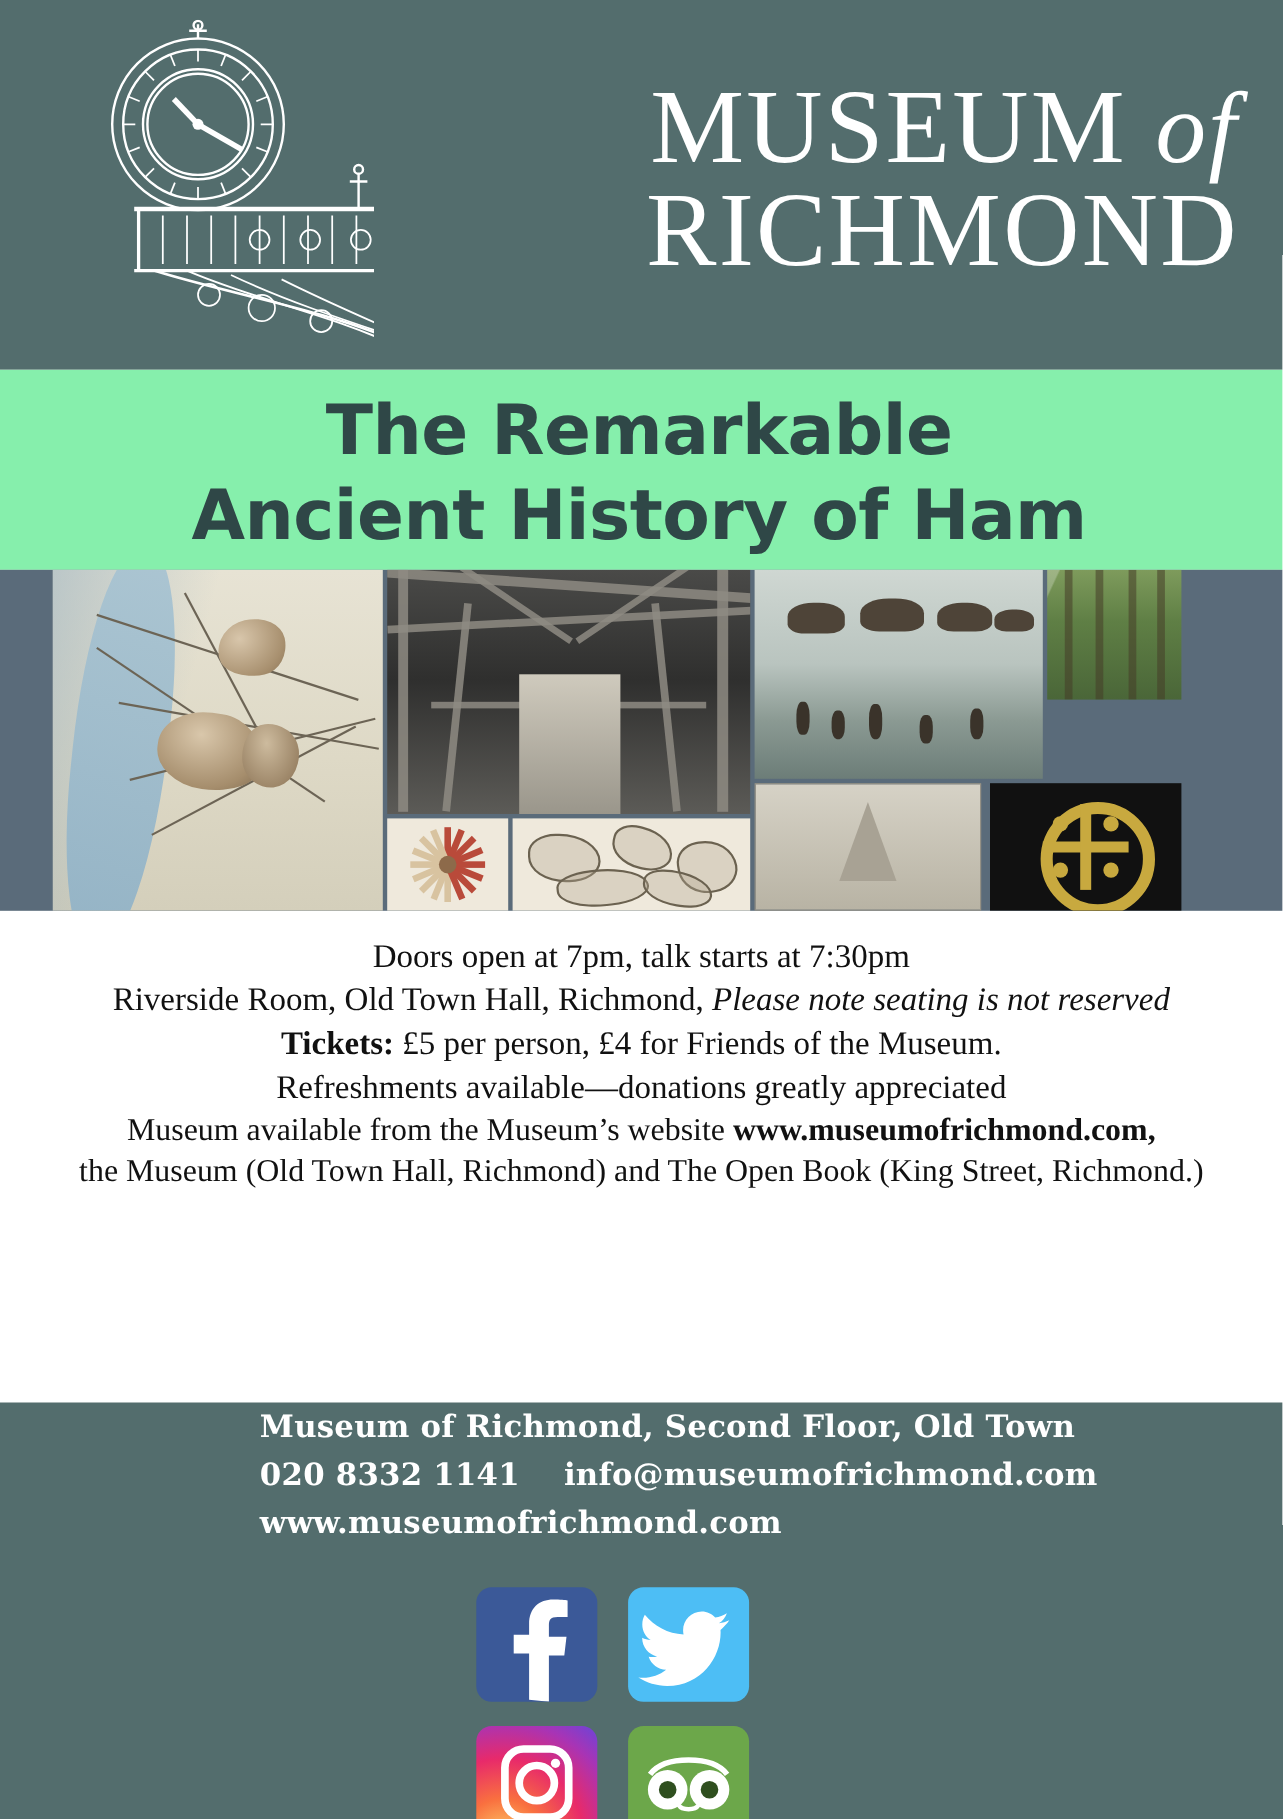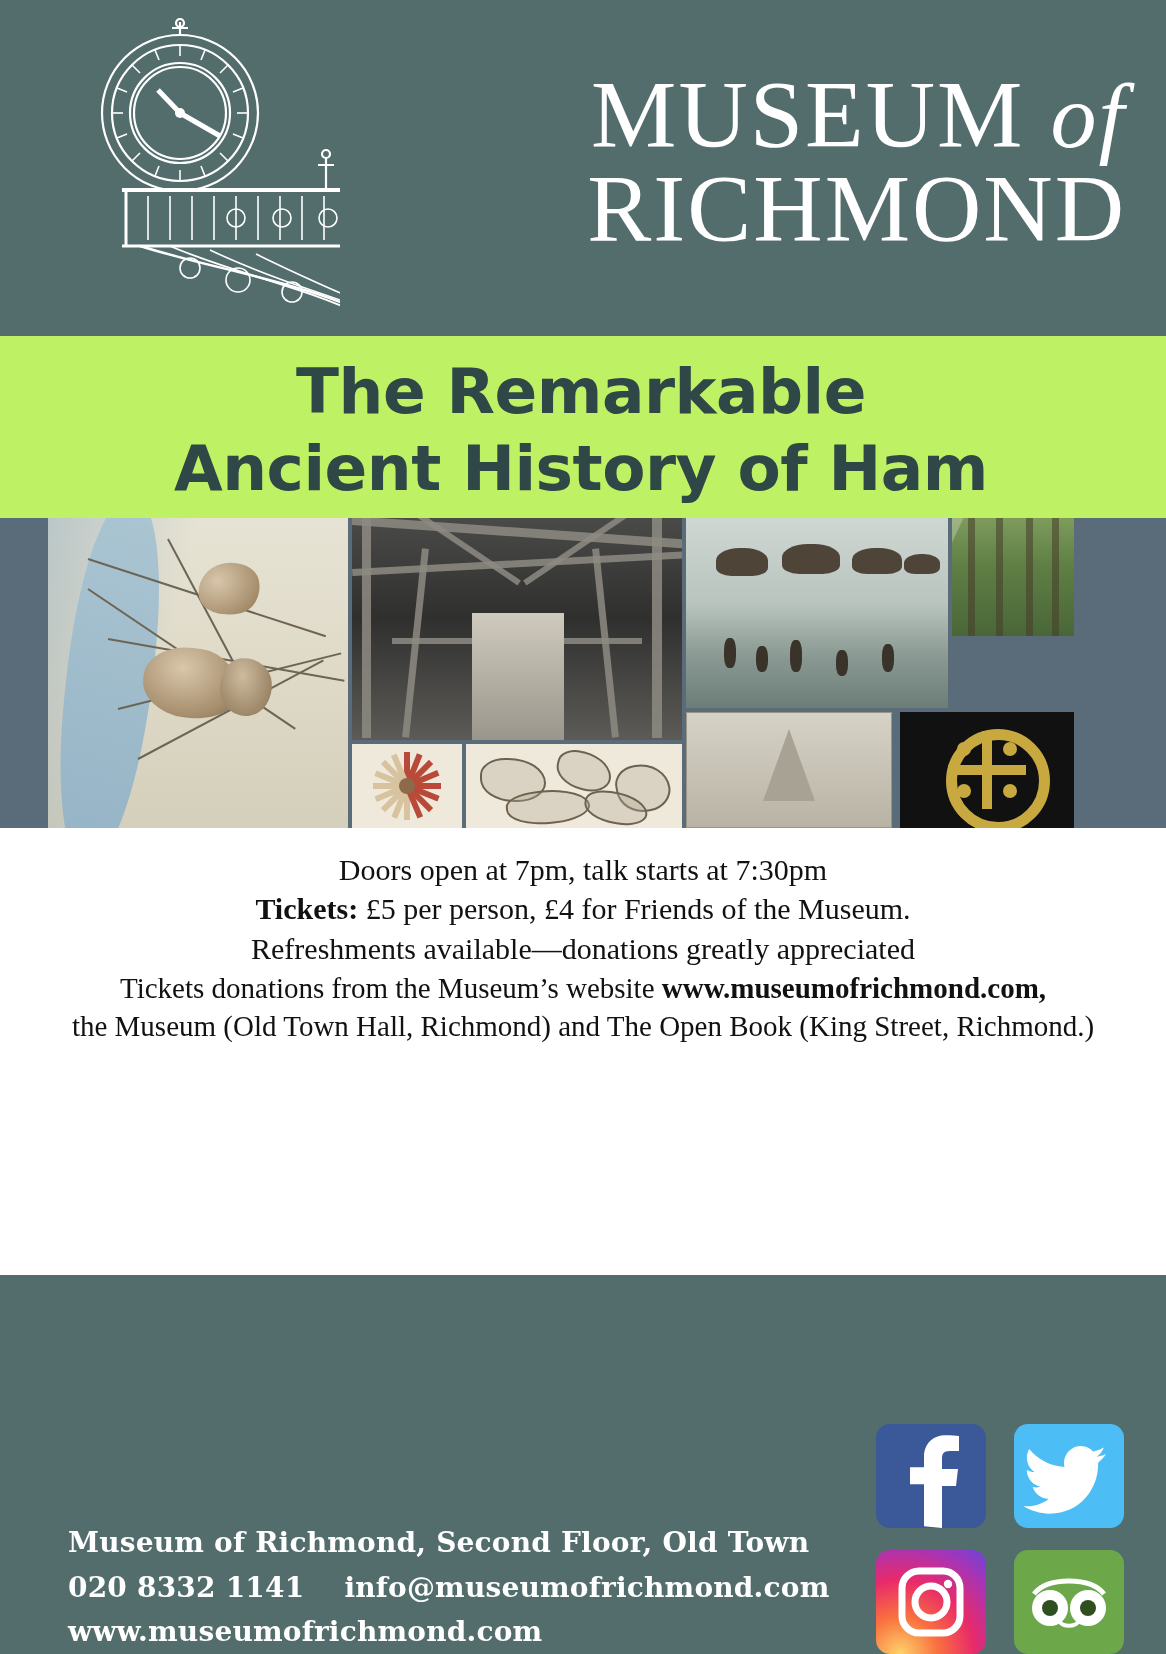--- a/index.html
+++ b/index.html
@@ -55,21 +55,21 @@
     font-size: 92px;
   }
   .museum-line2 {
     font-size: 96px;
     letter-spacing: 2px;
     font-weight: normal;
   }
 
   
   .title-block {
-    background: #bef264;
+    background: #86efac;
     text-align: center;
     padding: 18px 20px 10px 16px;
   }
   .talk-title {
     color: #2f4747;
     font-family: "DejaVu Sans", sans-serif;
     font-weight: bold;
     font-size: 63px;
     line-height: 1.22;
     letter-spacing: -0.5px;
@@ -254,21 +254,22 @@
   .web-bold { font-weight: bold; margin-top: 32px; }
 
   
   .footer {
     position: absolute;
     left: 0; right: 0; bottom: 0;
     height: 379px;
     background: #536d6d;
     color: #ffffff;
     display: flex;
-    align-items: flex-end;
+    align-items: center;
+    flex-direction: column;
   }
   .footer-text {
     flex: 1 1 auto;
     padding: 0 0 0 68px;
     font-family: "DejaVu Serif", serif;
     font-weight: bold;
     font-size: 28px;
     line-height: 1.58;
     letter-spacing: 0.2px;
   }
@@ -469,25 +470,29 @@
       <div class="gold-dot" style="left:57px; top:30px;"></div>
       <div class="gold-dot" style="left:103px; top:30px;"></div>
       <div class="gold-dot" style="left:57px; top:72px;"></div>
       <div class="gold-dot" style="left:103px; top:72px;"></div>
     </div>
   </div>
 
   <div class="details">
     <div class="detail-line">Doors open at 7pm, talk starts at 7:30pm</div>
     <div class="detail-line">
+      <span>Riverside Room, Old Town Hall, Richmond,</span>
+      <span class="italic-note">Please note seating is not reserved</span>
+    </div>
+    <div class="detail-line">
       <span class="bold">Tickets:</span><span> £5 per person, £4 for Friends of the Museum.</span>
     </div>
     <div class="detail-line">Refreshments available—donations greatly appreciated</div>
     <div class="detail-line small">
-      <span>Tickets donations from the Museum’s website </span><span class="web-bold">www.museumofrichmond.com,</span>
+      <span>Museum available from the Museum’s website </span><span class="web-bold">www.museumofrichmond.com,</span>
     </div>
     <div class="detail-line small">the Museum (Old Town Hall, Richmond) and The Open Book (King Street, Richmond.)</div>
   </div>
 
   <div class="footer">
     <div class="footer-text">
       <div>Museum of Richmond, Second Floor, Old Town</div>
       <div class="footer-contact-row">
         <span class="footer-phone">020 8332 1141</span><span>info@museumofrichmond.com</span>
       </div>

